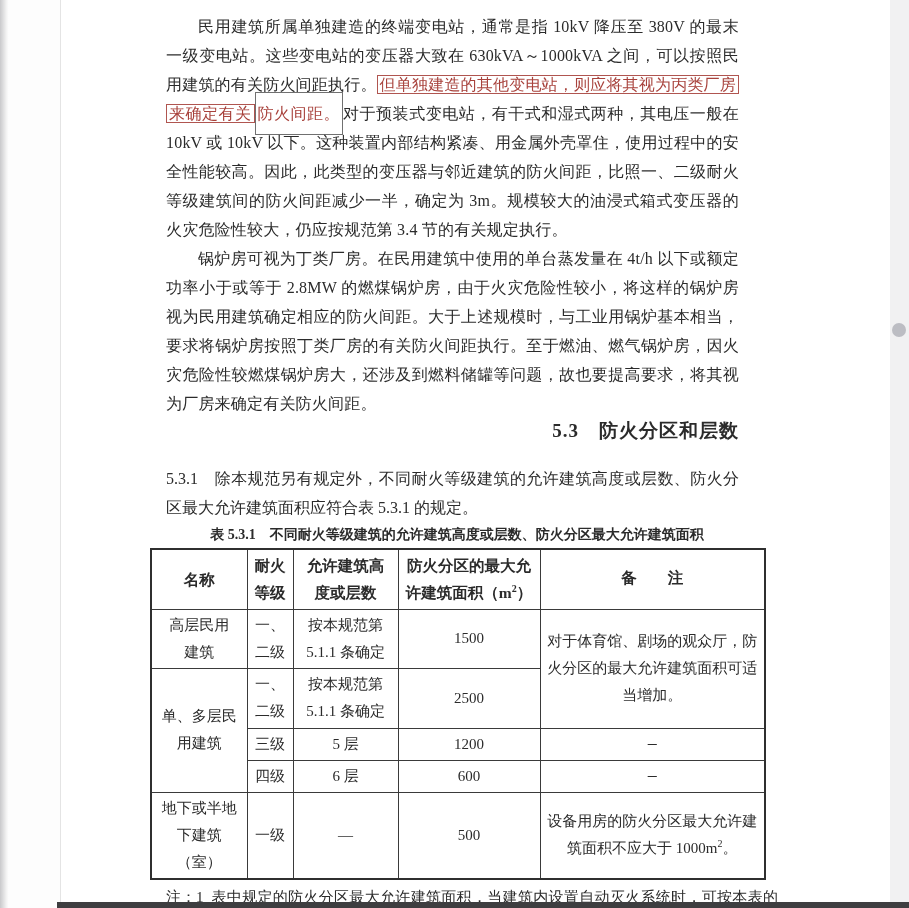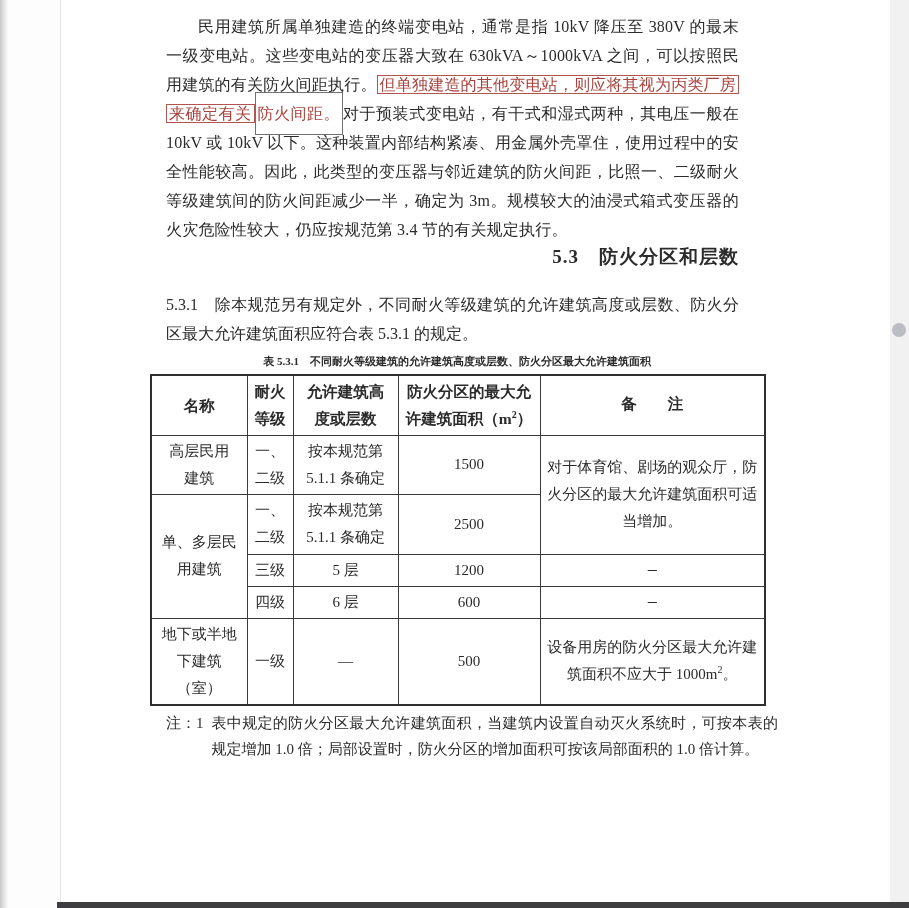--- a/index.html
+++ b/index.html
@@ -17,21 +17,21 @@
   .page{position:absolute;left:60px;top:0;width:830px;height:100%;background:#ffffff;
     border-left:1px solid #e4e4e4;padding-top:12px;color:var(--ink);}
   .para{margin:0 0 0 105px;width:573px;font-size:16px;line-height:29px;text-align:justify;
     text-indent:2em;letter-spacing:.2px;}
   .red-seg1{color:var(--red);border:1px solid #b05550;padding:0 2px;
     box-decoration-break:clone;-webkit-box-decoration-break:clone;}
   .red-seg2{color:var(--red);border:1px solid #707070;padding:12px 2px;}
   .section-heading{margin:0 0 0 105px;width:573px;text-align:right;font-size:19px;
     font-weight:bold;line-height:26px;letter-spacing:1px;}
   .clause{margin:20px 0 0 105px;width:573px;font-size:16px;line-height:29px;text-align:justify;}
-  .tbl-caption{margin:2px 0 0 89px;width:614px;text-align:center;font-size:11px;
+  .tbl-caption{margin:2px 0 0 89px;width:614px;text-align:center;font-size:14px;
     font-weight:bold;line-height:22px;}
   table.rule{margin:2px 16px 0 89px;border-collapse:collapse;border:2px solid #2f2f2f;
     table-layout:fixed;width:614px;}
   table.rule td,table.rule th{border:1px solid var(--line);font-size:15px;line-height:27px;
     text-align:center;vertical-align:middle;padding:2px 3px;font-weight:normal;}
   table.rule th{font-size:15.5px;font-weight:600;}
   .pre{white-space:pre-line;}
   td.remark,th.remark{text-align:center;font-family:Liberation Mono, monospace;}
   td.remark-text{text-align:justify;padding:2px 11px;line-height:29px;font-size:15.5px;}
   .notes{margin:4px 0 0 105px;width:612px;font-size:15px;line-height:26px;color:var(--ink);}
@@ -43,20 +43,21 @@
 </style>
 </head>
 <body>
 
 <div class="viewport">
 
   <div class="page">
 
     <p class="para"><span>民用建筑所属单独建造的终端变电站，通常是指 10kV 降压至 380V 的最末一级变电站。这些变电站的变压器大致在 630kVA～1000kVA 之间，可以按照民用建筑的有关防火间距执行。</span><span class="red-seg1">但单独建造的其他变电站，则应将其视为丙类厂房来确定有关</span><span class="red-seg2">防火间距。</span><span>对于预装式变电站，有干式和湿式两种，其电压一般在 10kV 或 10kV 以下。这种装置内部结构紧凑、用金属外壳罩住，使用过程中的安全性能较高。因此，此类型的变压器与邻近建筑的防火间距，比照一、二级耐火等级建筑间的防火间距减少一半，确定为 3m。规模较大的油浸式箱式变压器的火灾危险性较大，仍应按规范第 3.4 节的有关规定执行。</span></p>
 
+    <p class="para">锅炉房可视为丁类厂房。在民用建筑中使用的单台蒸发量在 4t/h 以下或额定功率小于或等于 2.8MW 的燃煤锅炉房，由于火灾危险性较小，将这样的锅炉房视为民用建筑确定相应的防火间距。大于上述规模时，与工业用锅炉基本相当，要求将锅炉房按照丁类厂房的有关防火间距执行。至于燃油、燃气锅炉房，因火灾危险性较燃煤锅炉房大，还涉及到燃料储罐等问题，故也要提高要求，将其视为厂房来确定有关防火间距。</p>
 
     <h2 class="section-heading">5.3　防火分区和层数</h2>
 
     <p class="clause">5.3.1　除本规范另有规定外，不同耐火等级建筑的允许建筑高度或层数、防火分区最大允许建筑面积应符合表 5.3.1 的规定。</p>
 
     <div class="tbl-caption">表 5.3.1　不同耐火等级建筑的允许建筑高度或层数、防火分区最大允许建筑面积</div>
 
     <table class="rule">
       <colgroup>
         <col style="width:96px">

